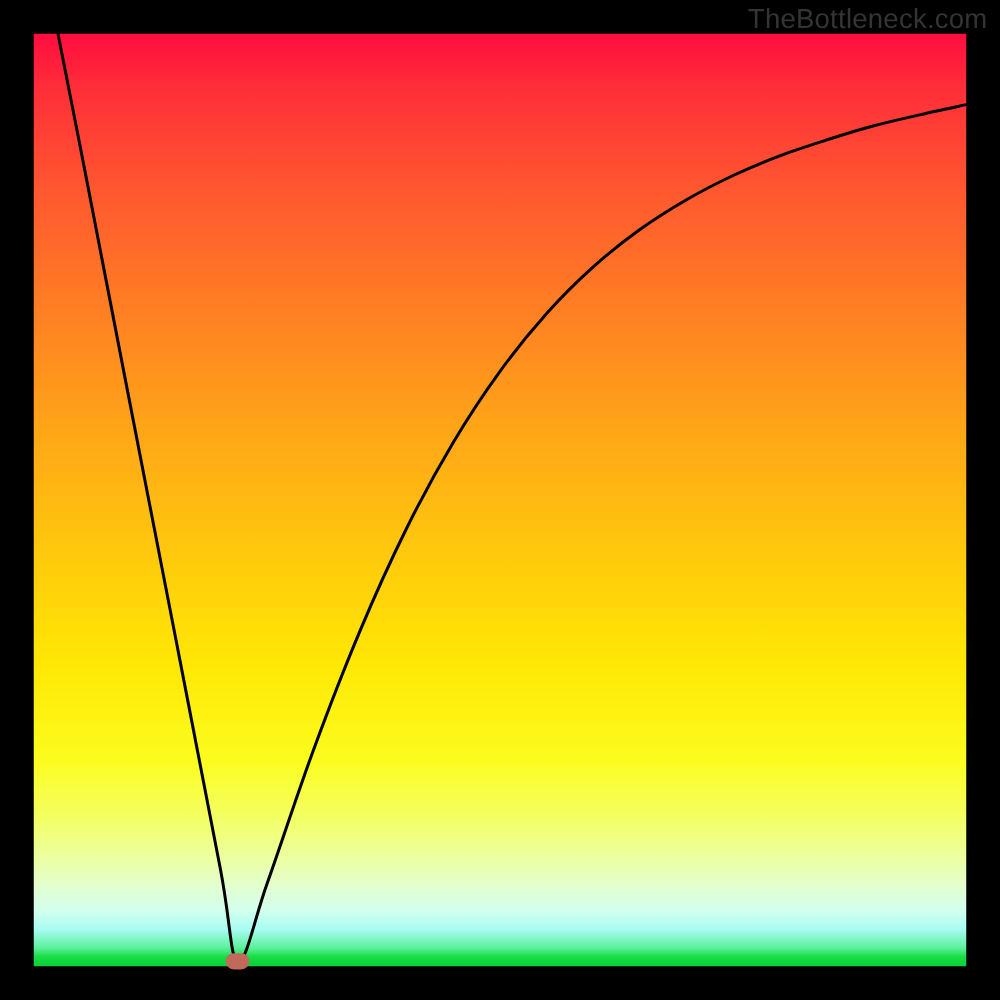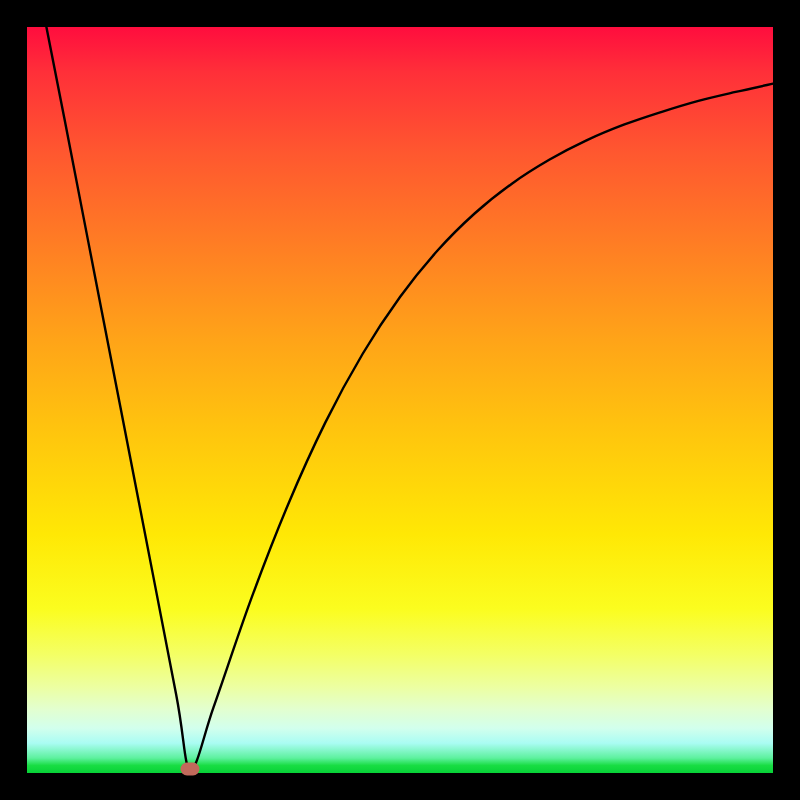--- a/index.html
+++ b/index.html
@@ -65,19 +65,20 @@
     height: 13px;
     background: #c1695b;
     border-radius: 7px;
     transform: translate(-50%, -50%);
   }
 </style>
 </head>
 <body>
 
 <div class="frame">
+  <div class="watermark">TheBottleneck.com</div>
   <div class="plot-area">
     <svg class="curve">
       <path id="curve-path" fill="none" stroke="#000" stroke-linecap="round" stroke-linejoin="round" stroke-width="2.4" d="M 19.40 0.00 C 22.38 15.17, 28.10 43.77, 37.30 91.01 C 46.50 138.26, 62.17 219.45, 74.60 283.48 C 87.03 347.51, 99.47 411.17, 111.90 475.20 C 124.33 539.23, 140.62 623.16, 149.20 667.67 C 157.78 712.18, 157.16 740.16, 163.37 742.27 C 169.59 744.38, 176.43 708.58, 186.50 680.35 C 196.57 652.13, 211.37 606.75, 223.80 572.93 C 236.23 539.11, 248.67 507.03, 261.10 477.44 C 273.53 447.85, 285.97 420.50, 298.40 395.38 C 310.83 370.26, 323.27 347.64, 335.70 326.75 C 348.13 305.86, 360.57 287.21, 373.00 270.05 C 385.43 252.89, 397.87 237.73, 410.30 223.80 C 422.73 209.87, 435.17 197.69, 447.60 186.50 C 460.03 175.31, 472.47 165.61, 484.90 156.66 C 497.33 147.71, 509.77 140.00, 522.20 132.79 C 534.63 125.58, 547.07 119.24, 559.50 113.39 C 571.93 107.55, 584.37 102.45, 596.80 97.73 C 609.23 93.00, 621.67 89.02, 634.10 85.04 C 646.53 81.07, 658.97 77.21, 671.40 73.85 C 683.83 70.50, 696.27 67.76, 708.70 64.90 C 721.13 62.04, 739.78 58.06, 746.00 56.70"></path>
     </svg>
     <div class="marker" id="min-marker" style="left: 163.374px; top: 741.524px; background: rgb(193, 105, 91);"></div>
   </div>
 </div>
 
 </body></html>

